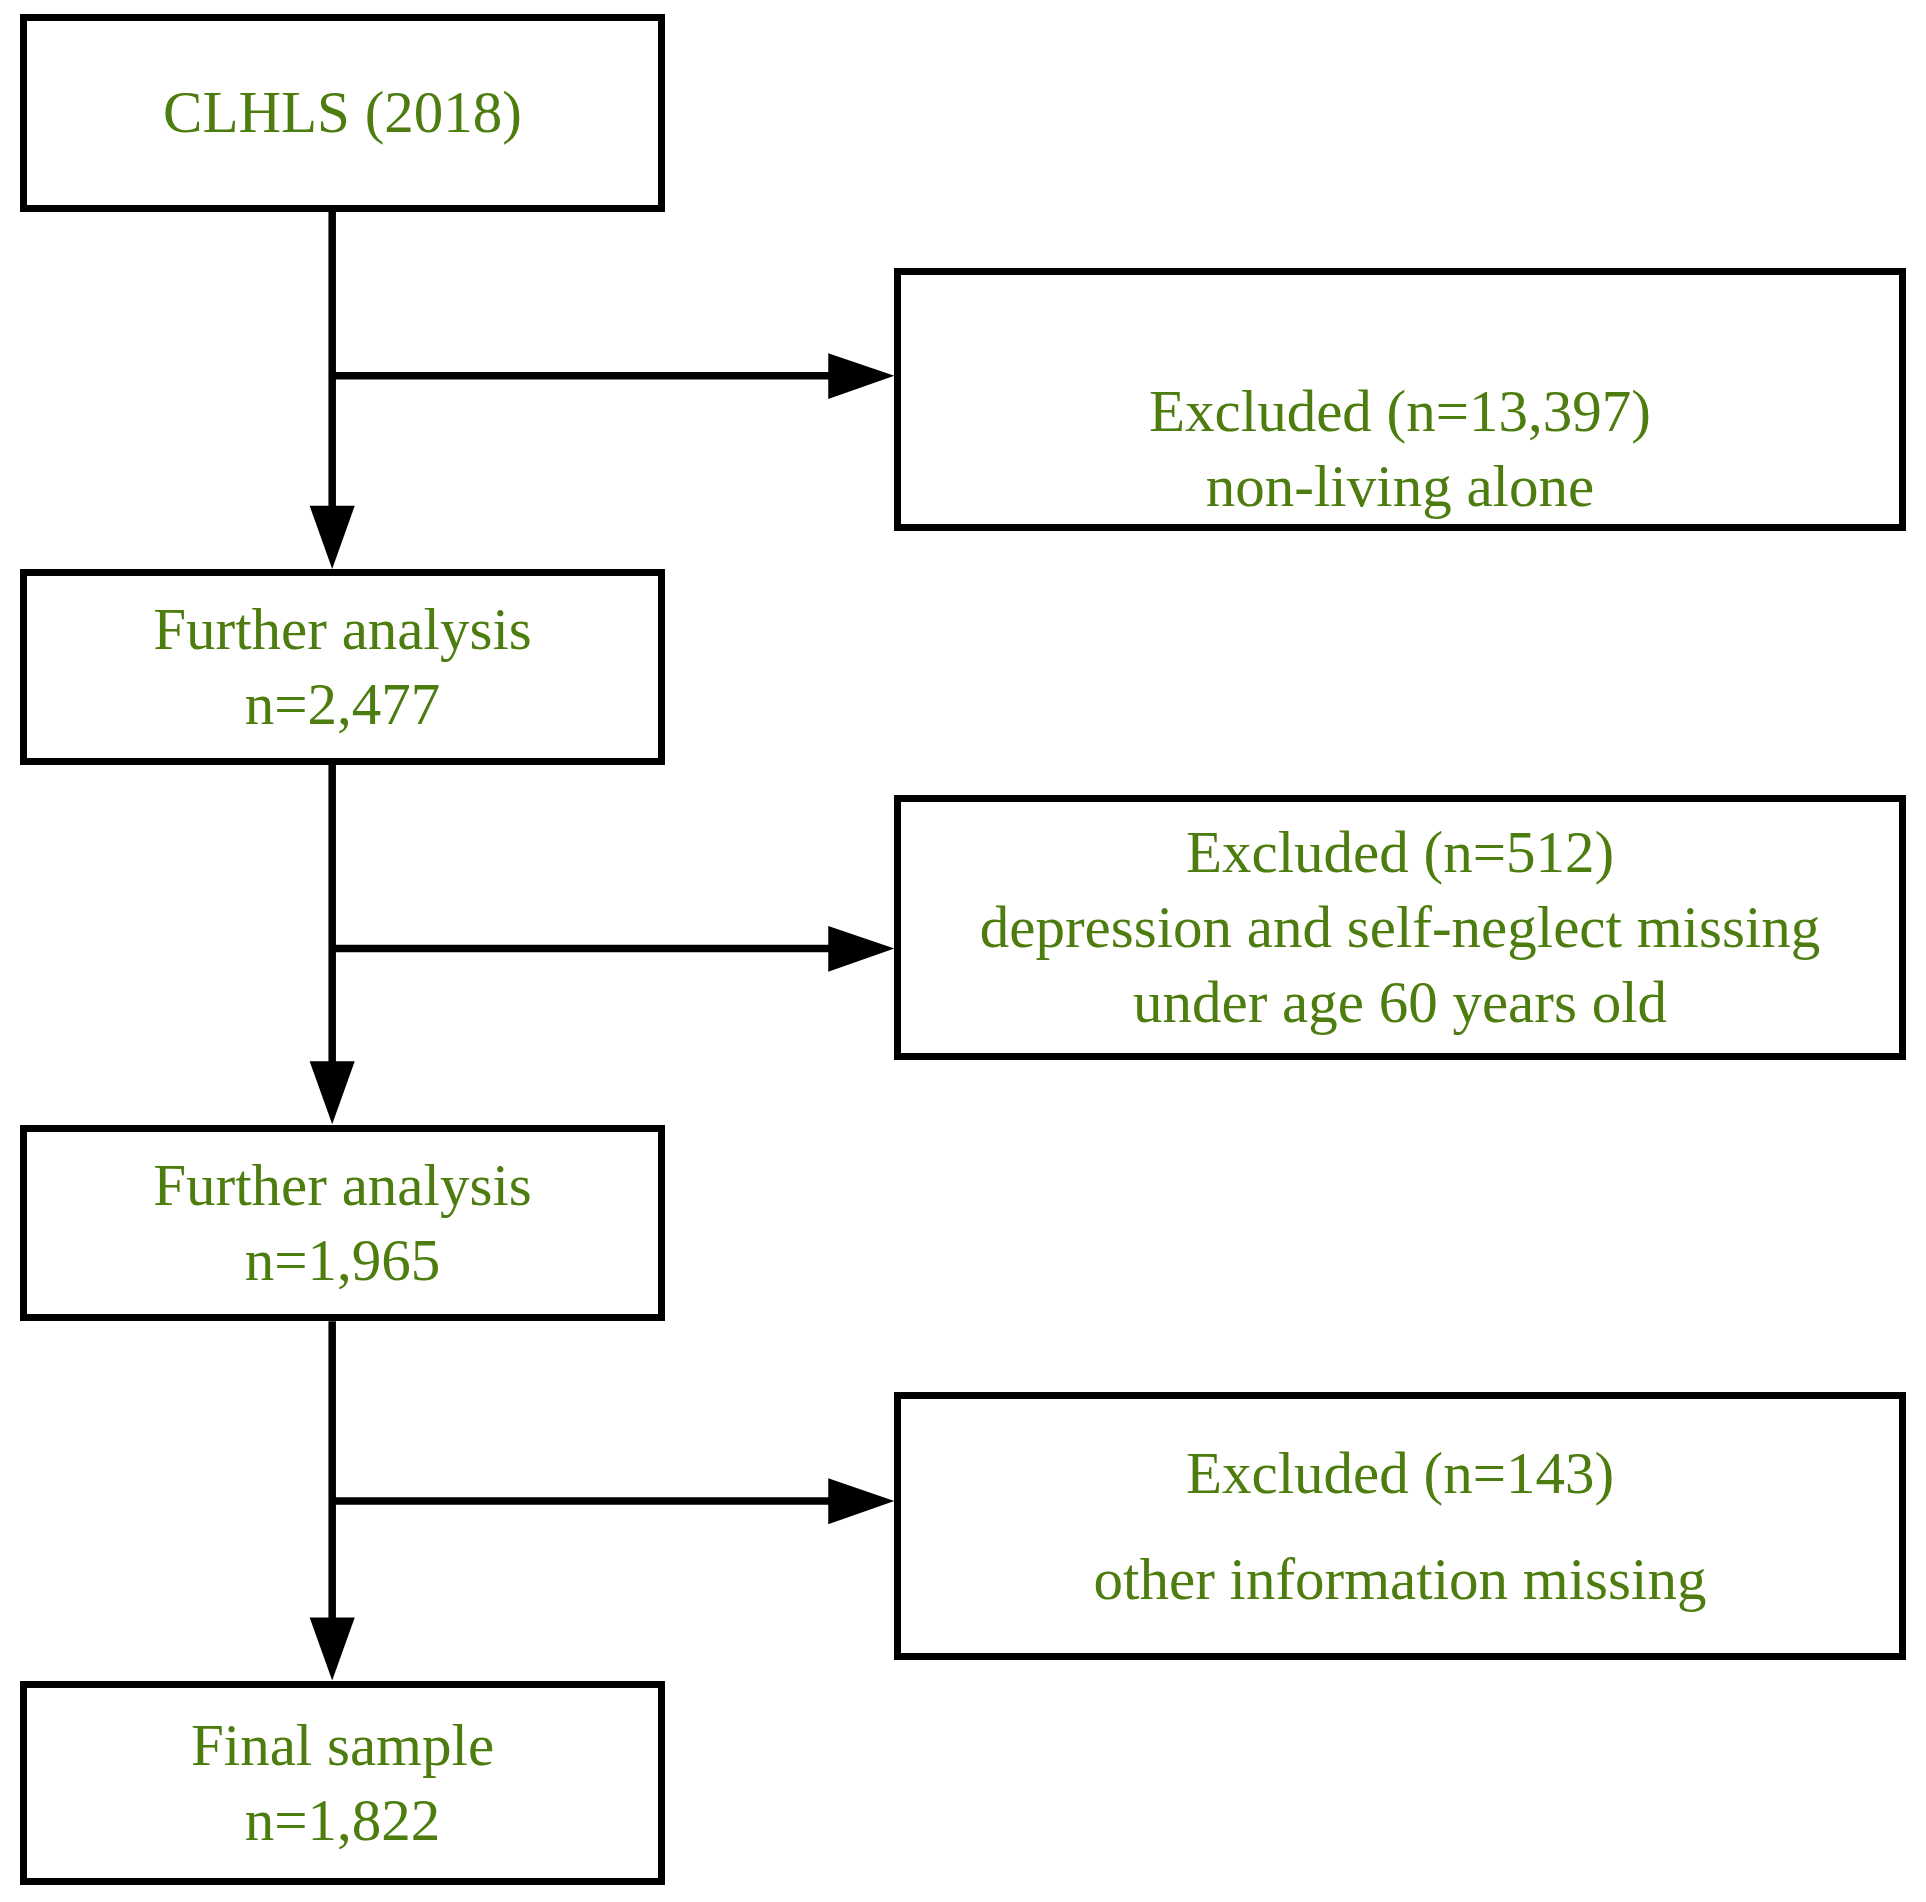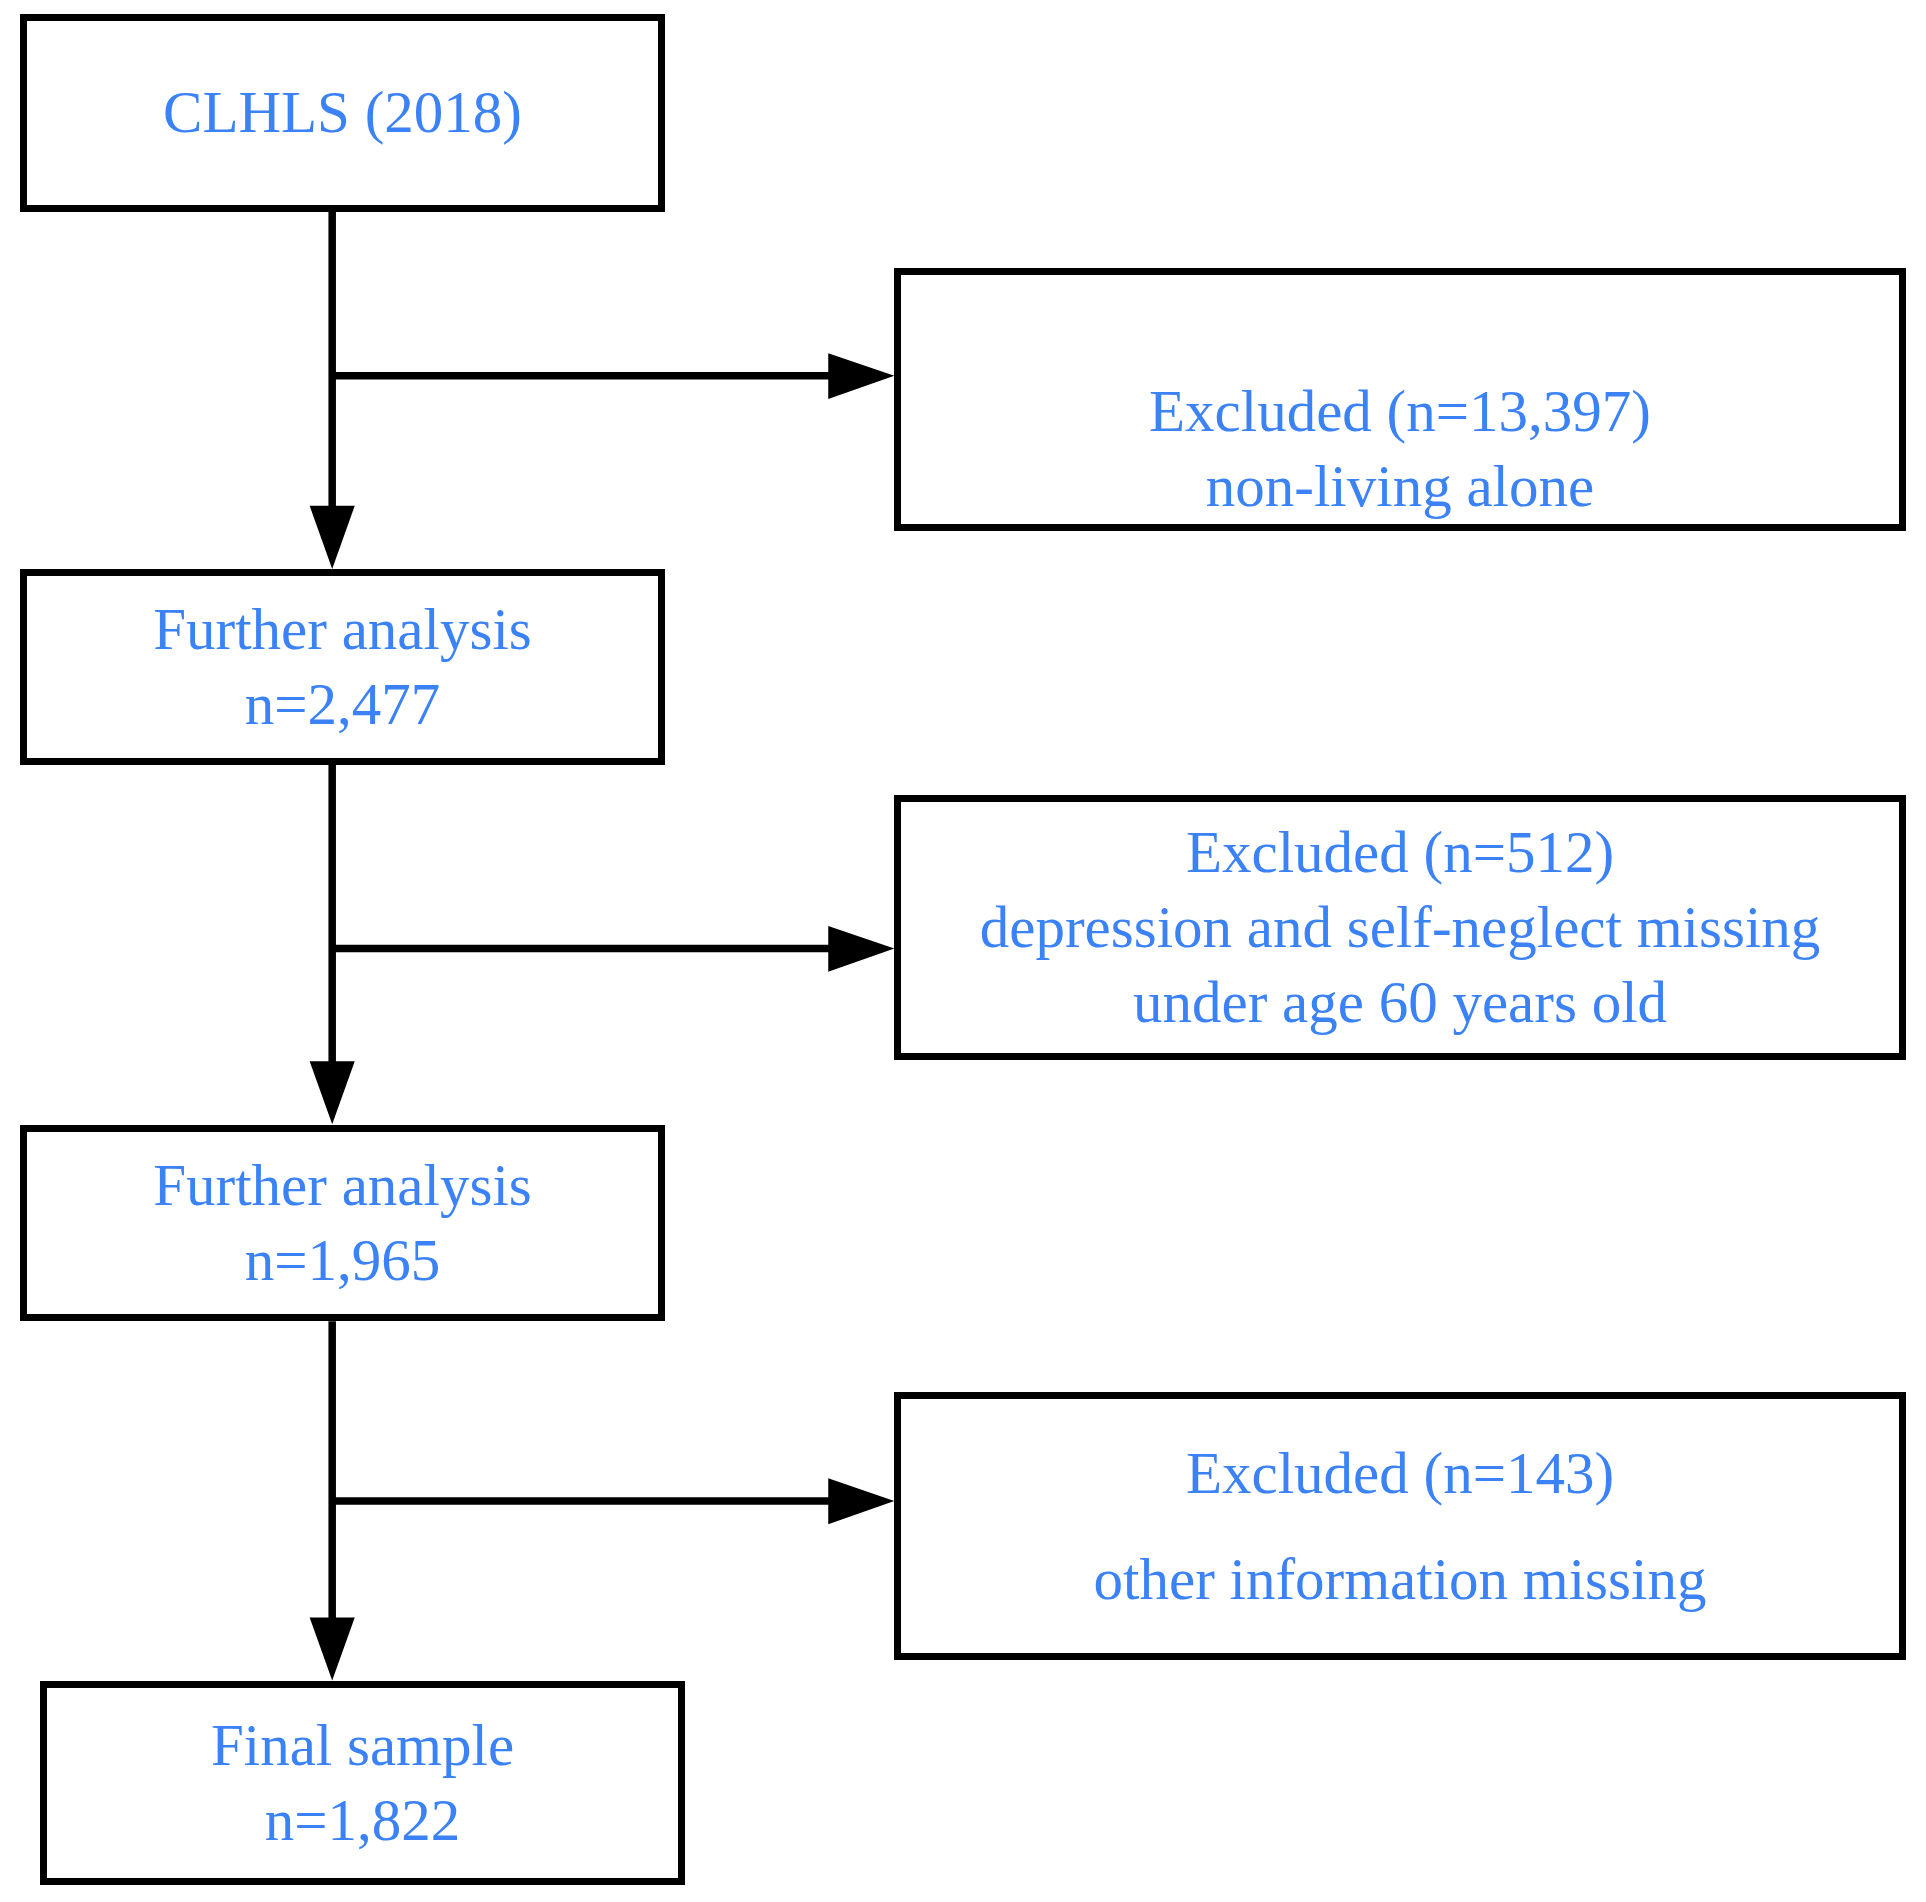--- a/index.html
+++ b/index.html
@@ -6,21 +6,21 @@
     margin: 0;
     padding: 0;
     background: #ffffff;
   }
   .canvas {
     position: relative;
     width: 1927px;
     height: 1903px;
     background: #ffffff;
     font-family: "Liberation Serif", "DejaVu Serif", serif;
-    color: #3b82f6;
+    color: #4d7c0f;
     overflow: hidden;
   }
   .connectors {
     position: absolute;
     left: 0;
     top: 0;
     width: 1927px;
     height: 1903px;
     display: block;
   }
@@ -34,21 +34,21 @@
     justify-content: center;
     align-items: center;
     text-align: center;
     font-size: 59px;
     line-height: 75px;
   }
   
   #box-source    { left: 20px;  top: 13.5px;   width: 645px;  height: 198px; }
   #box-further-1 { left: 20px;  top: 569px;  width: 645px;  height: 196px; }
   #box-further-2 { left: 20px;  top: 1125px; width: 645px;  height: 196px; }
-  #box-final     { left: 20px;  top: 1681px; width: 645px;  height: 204px; margin-left: 20px; }
+  #box-final     { left: 20px;  top: 1681px; width: 645px;  height: 204px; }
   
   #box-excluded-1 { left: 894px; top: 268px;  width: 1012px; height: 263px; justify-content: flex-end; }
   #box-excluded-2 { left: 894px; top: 795px; width: 1012px; height: 265px; }
   #box-excluded-3 { left: 894px; top: 1392px; width: 1012px; height: 268px; gap: 31px; }
   .line { white-space: nowrap; }
 </style>
 </head>
 <body>
 
 <div class="canvas">

